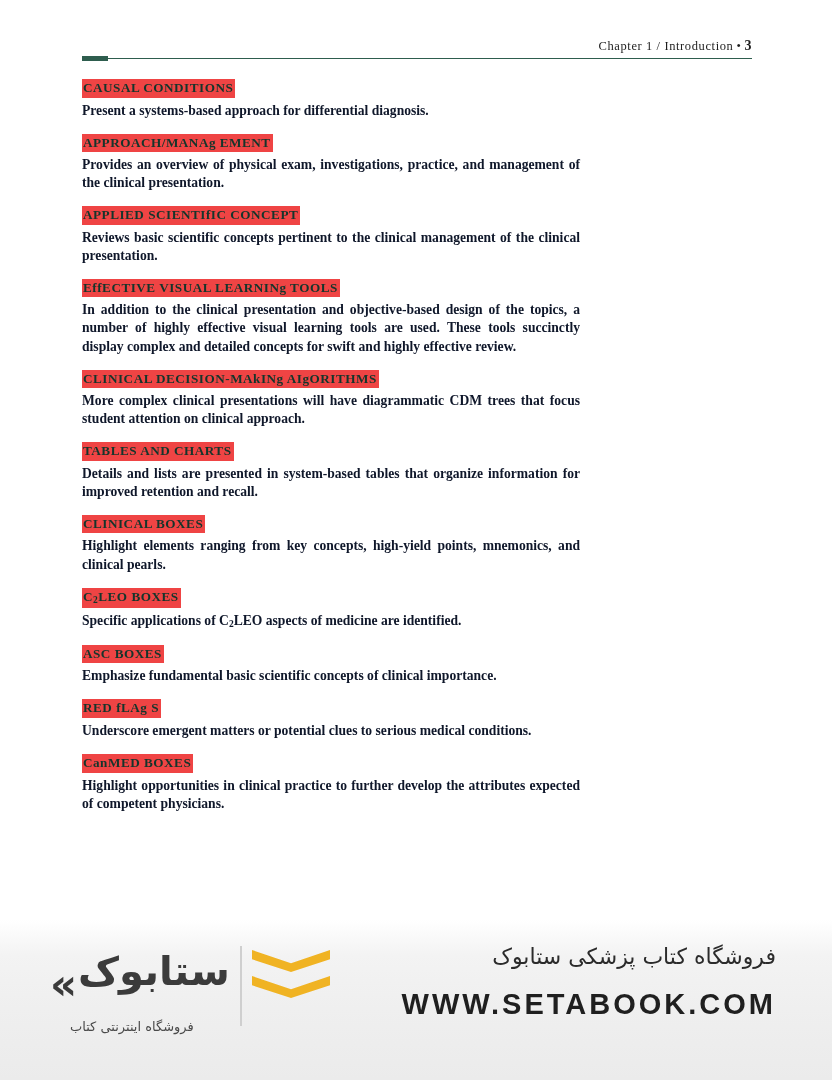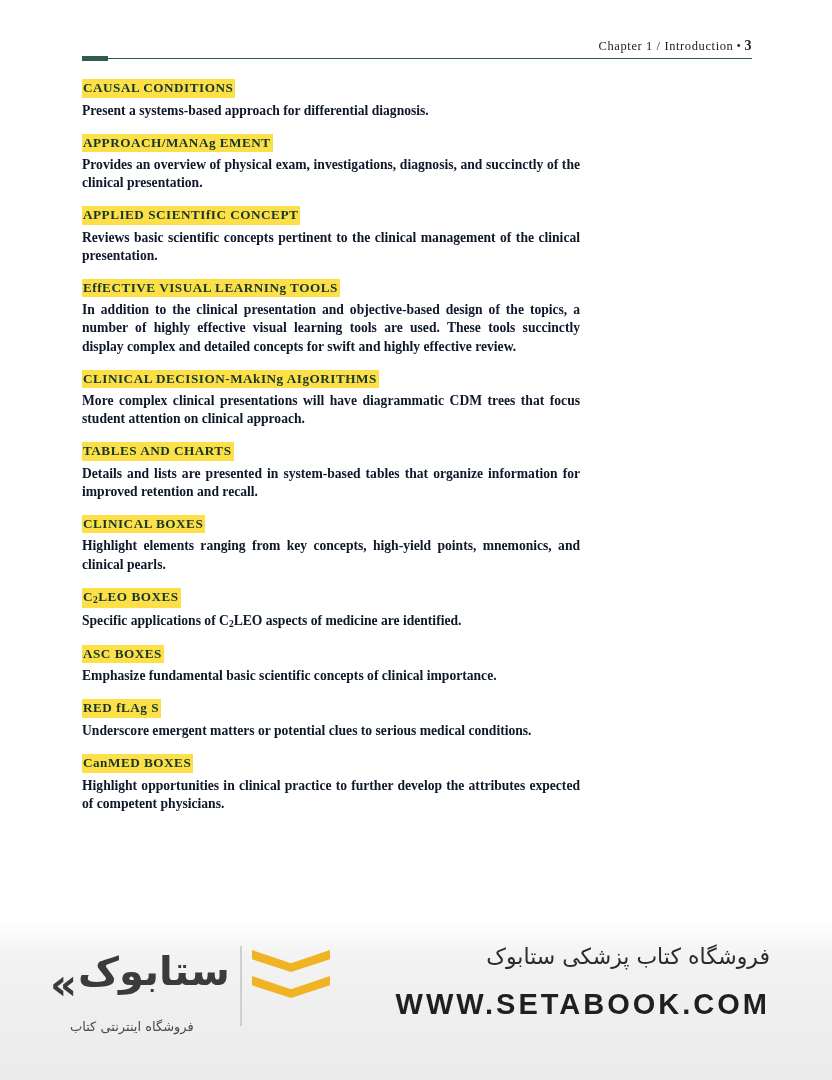--- a/index.html
+++ b/index.html
@@ -71,21 +71,21 @@
     margin-bottom: 13px;
   }
   .sec h2 {
     margin: 0 0 2px 0;
     font-family: "Liberation Serif", serif;
     font-size: 13.2px;
     font-weight: bold;
     letter-spacing: 0.5px;
     color: #14352b;
     display: inline-block;
-    background: #fde047;
+    background: #ef4444;
     padding: 1px 2px 1px 1px;
     line-height: 1.25;
   }
   .sec p {
     margin: 2px 0 0 0;
     font-family: "Liberation Serif", serif;
     font-size: 13.6px;
     line-height: 1.33;
     color: #0f172a;
     text-align: justify;
@@ -175,21 +175,21 @@
     width: 78px;
     height: 22px;
     background: #f0b323;
     clip-path: polygon(0 0, 50% 60%, 100% 0, 100% 42%, 50% 100%, 0 42%);
   }
   .chev-mark .c1 { top: 2px; }
   .chev-mark .c2 { top: 28px; }
 
   .band-right {
     position: absolute;
-    right: 62px;
+    right: 56px;
     top: 24px;
     width: 420px;
     text-align: right;
   }
   .band-fa {
     font-family: "DejaVu Sans", sans-serif;
     font-size: 22px;
     color: #2b2b2b;
     direction: rtl;
     white-space: nowrap;
@@ -218,21 +218,21 @@
 
   <div class="content">
 
     <div class="sec">
       <h2>CAUSAL CONDITIONS</h2>
       <p>Present a systems-based approach for differential diagnosis.</p>
     </div>
 
     <div class="sec">
       <h2>APPROACH/MANAg EMENT</h2>
-      <p>Provides an overview of physical exam, investigations, diagnosis, and succinctly of the clinical presentation.</p>
+      <p>Provides an overview of physical exam, investigations, practice, and management of the clinical presentation.</p>
     </div>
 
     <div class="sec">
       <h2>APPLIED SCIENTIfIC CONCEPT</h2>
       <p>Reviews basic scientific concepts pertinent to the clinical management of the clinical presentation.</p>
     </div>
 
     <div class="sec">
       <h2>EffECTIVE VISUAL LEARNINg TOOLS</h2>
       <p>In addition to the clinical presentation and objective-based design of the topics, a number of highly effective visual learning tools are used. These tools succinctly display complex and detailed concepts for swift and highly effective review.</p>

